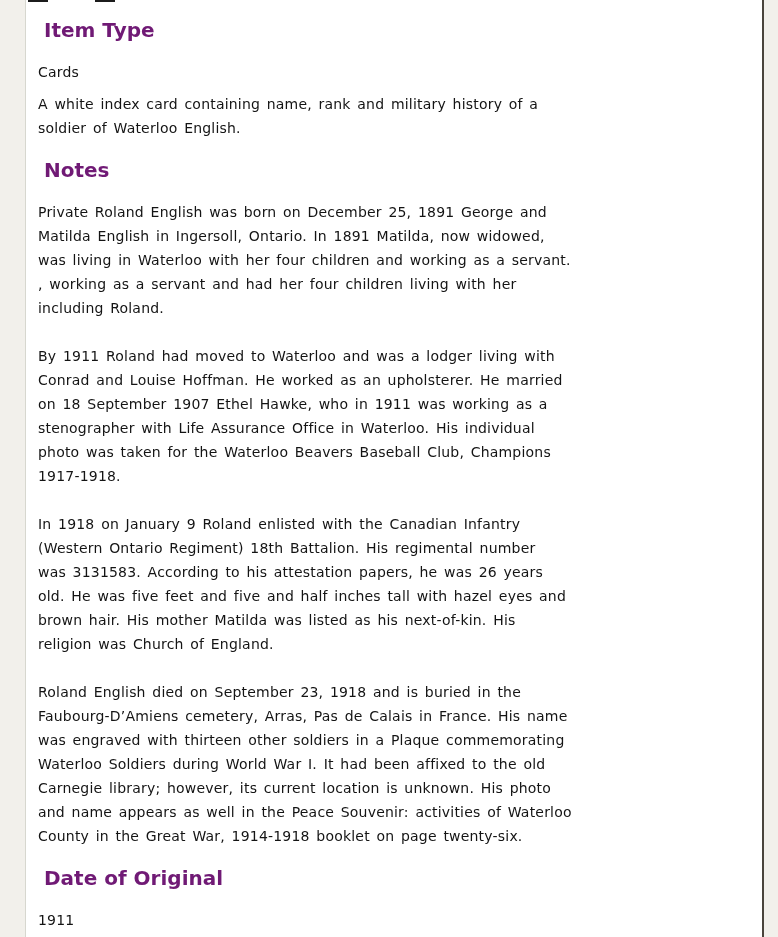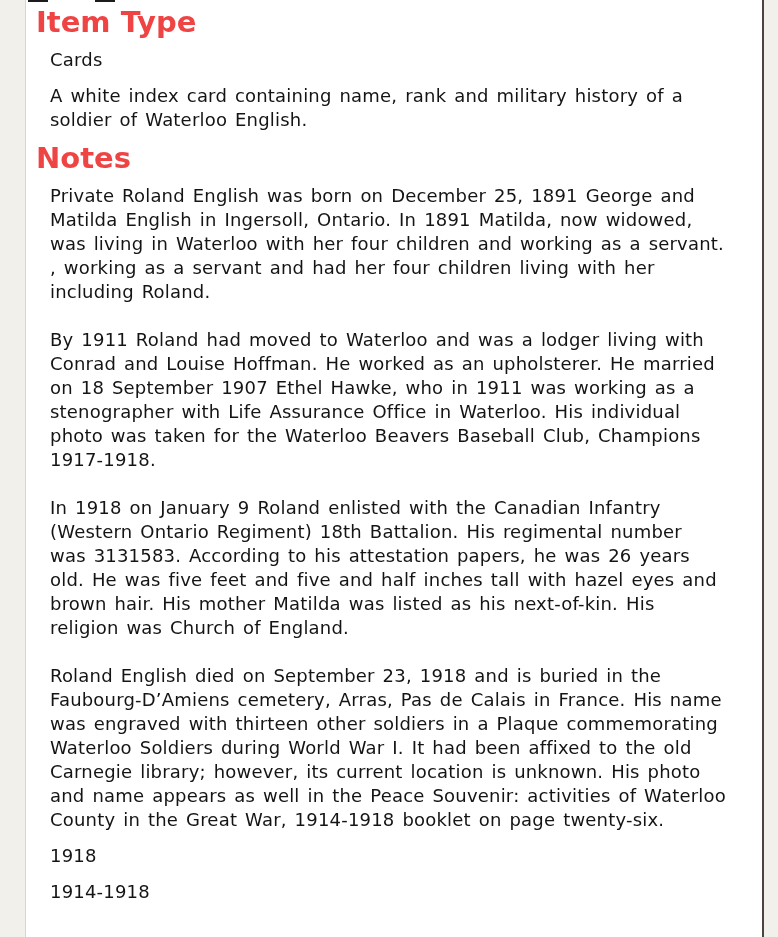--- a/index.html
+++ b/index.html
@@ -29,31 +29,31 @@
     top: 0;
     height: 2px;
     background: #1c1c1c;
     display: block;
   }
   .remnant i:first-child { left: 2px;  width: 20px; }
   .remnant i:last-child  { left: 69px; width: 20px; }
   .field { margin: 8px 0 0 0; }
   .field:first-child { margin-top: 0; }
   .field-label {
-    margin: 8px;
-    font-size: 29px;
+    margin: 16px;
+    font-size: 20px;
     line-height: 28px;
     font-weight: bold;
-    color: #ef4444;
+    color: #701a75;
     letter-spacing: 0;
   }
   .field-value {
-    margin: 12px;
+    margin: 0;
     padding-left: 10px;
-    font-size: 18px;
+    font-size: 14px;
     line-height: 24px;
     color: #141414;
     letter-spacing: 0.2px;
     word-spacing: 2px;
     white-space: pre-line;
   }
 </style>
 </head>
 <body>
 
@@ -98,20 +98,21 @@
 Roland English died on September 23, 1918 and is buried in the
 Faubourg-D’Amiens cemetery, Arras, Pas de Calais in France. His name
 was engraved with thirteen other soldiers in a Plaque commemorating
 Waterloo Soldiers during World War I. It had been affixed to the old
 Carnegie library; however, its current location is unknown. His photo
 and name appears as well in the Peace Souvenir: activities of Waterloo
 County in the Great War, 1914-1918 booklet on page twenty-six.</div>
   </section>
 
   <section class="field">
-    <div class="field-value">1918</div>
+    <h2 class="field-label">Date of Original</h2>
+    <div class="field-value">1911</div>
   </section>
 
   <section class="field">
     <div class="field-value">1914-1918</div>
   </section>
 </div>
 </div>
 
 </body></html>

